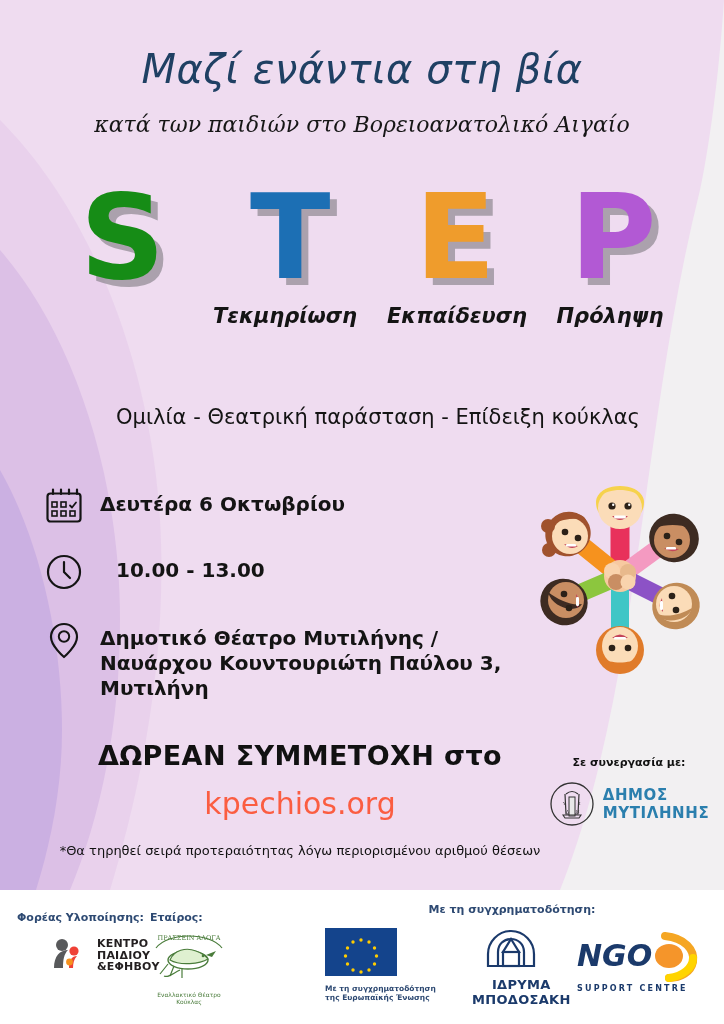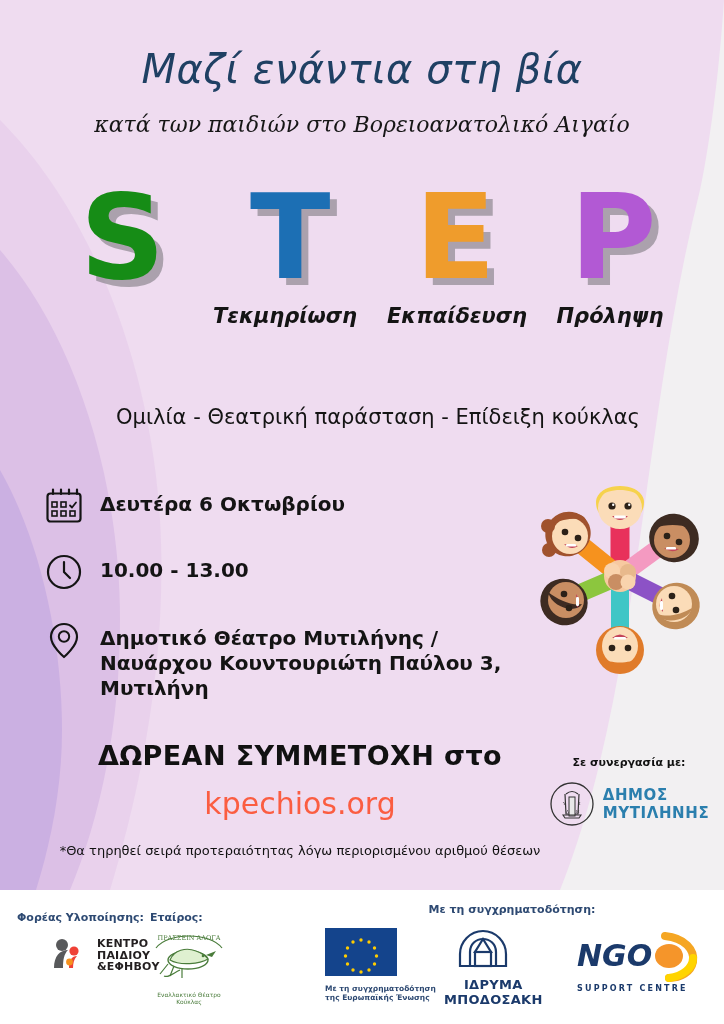--- a/index.html
+++ b/index.html
@@ -62,21 +62,21 @@
 
   
   .detail { position:absolute; display:flex; align-items:flex-start; }
   .detail .ic { width:40px; height:40px; flex:0 0 40px; margin-right:16px; }
   .detail .ic svg { display:block; width:40px; height:40px; }
   .detail .txt {
     font-size:20px; font-weight:bold; color:#141414; line-height:25px;
     padding-top:6px;
   }
   #row-date  { left:44px; top:486px; }
-  #row-time  { left:44px; top:552px; }
+  #row-time  { left:44px; top:552px;gap:16px; }
   #row-place { left:44px; top:620px; }
 
   
   .free {
     position:absolute; left:0; top:740px; width:600px;
     text-align:center; font-size:27px; font-weight:bold; color:#111;
     letter-spacing:.4px;
   }
   .weburl {
     position:absolute; left:0; top:786px; width:600px;
@@ -109,21 +109,21 @@
     position:absolute; font-size:11px; font-weight:bold; color:#2d4972;
   }
   #cap-impl  { left:17px;  top:21px; }
   #cap-part  { left:150px; top:21px; }
   #cap-fund  { left:300px; top:13px; width:424px; text-align:center; }
 
   .logo-box { position:absolute; }
   #logo-kpe  { left:50px;  top:48px; }
   #logo-part { left:150px; top:40px; }
   #logo-eu   { left:325px; top:38px; }
-  #logo-bod  { left:444px; top:38px; }
+  #logo-bod  { left:472px; top:38px; }
   #logo-ngo  { left:573px; top:40px; }
 
   .kpe-wrap { display:flex; align-items:center; }
   .kpe-txt {
     font-size:11px; font-weight:bold; color:#231f20; line-height:11.5px;
     margin-left:5px; letter-spacing:.2px;
   }
   .eu-cap {
     font-size:7.5px; font-weight:bold; color:#2d4972; line-height:9px;
     margin-top:4px;

